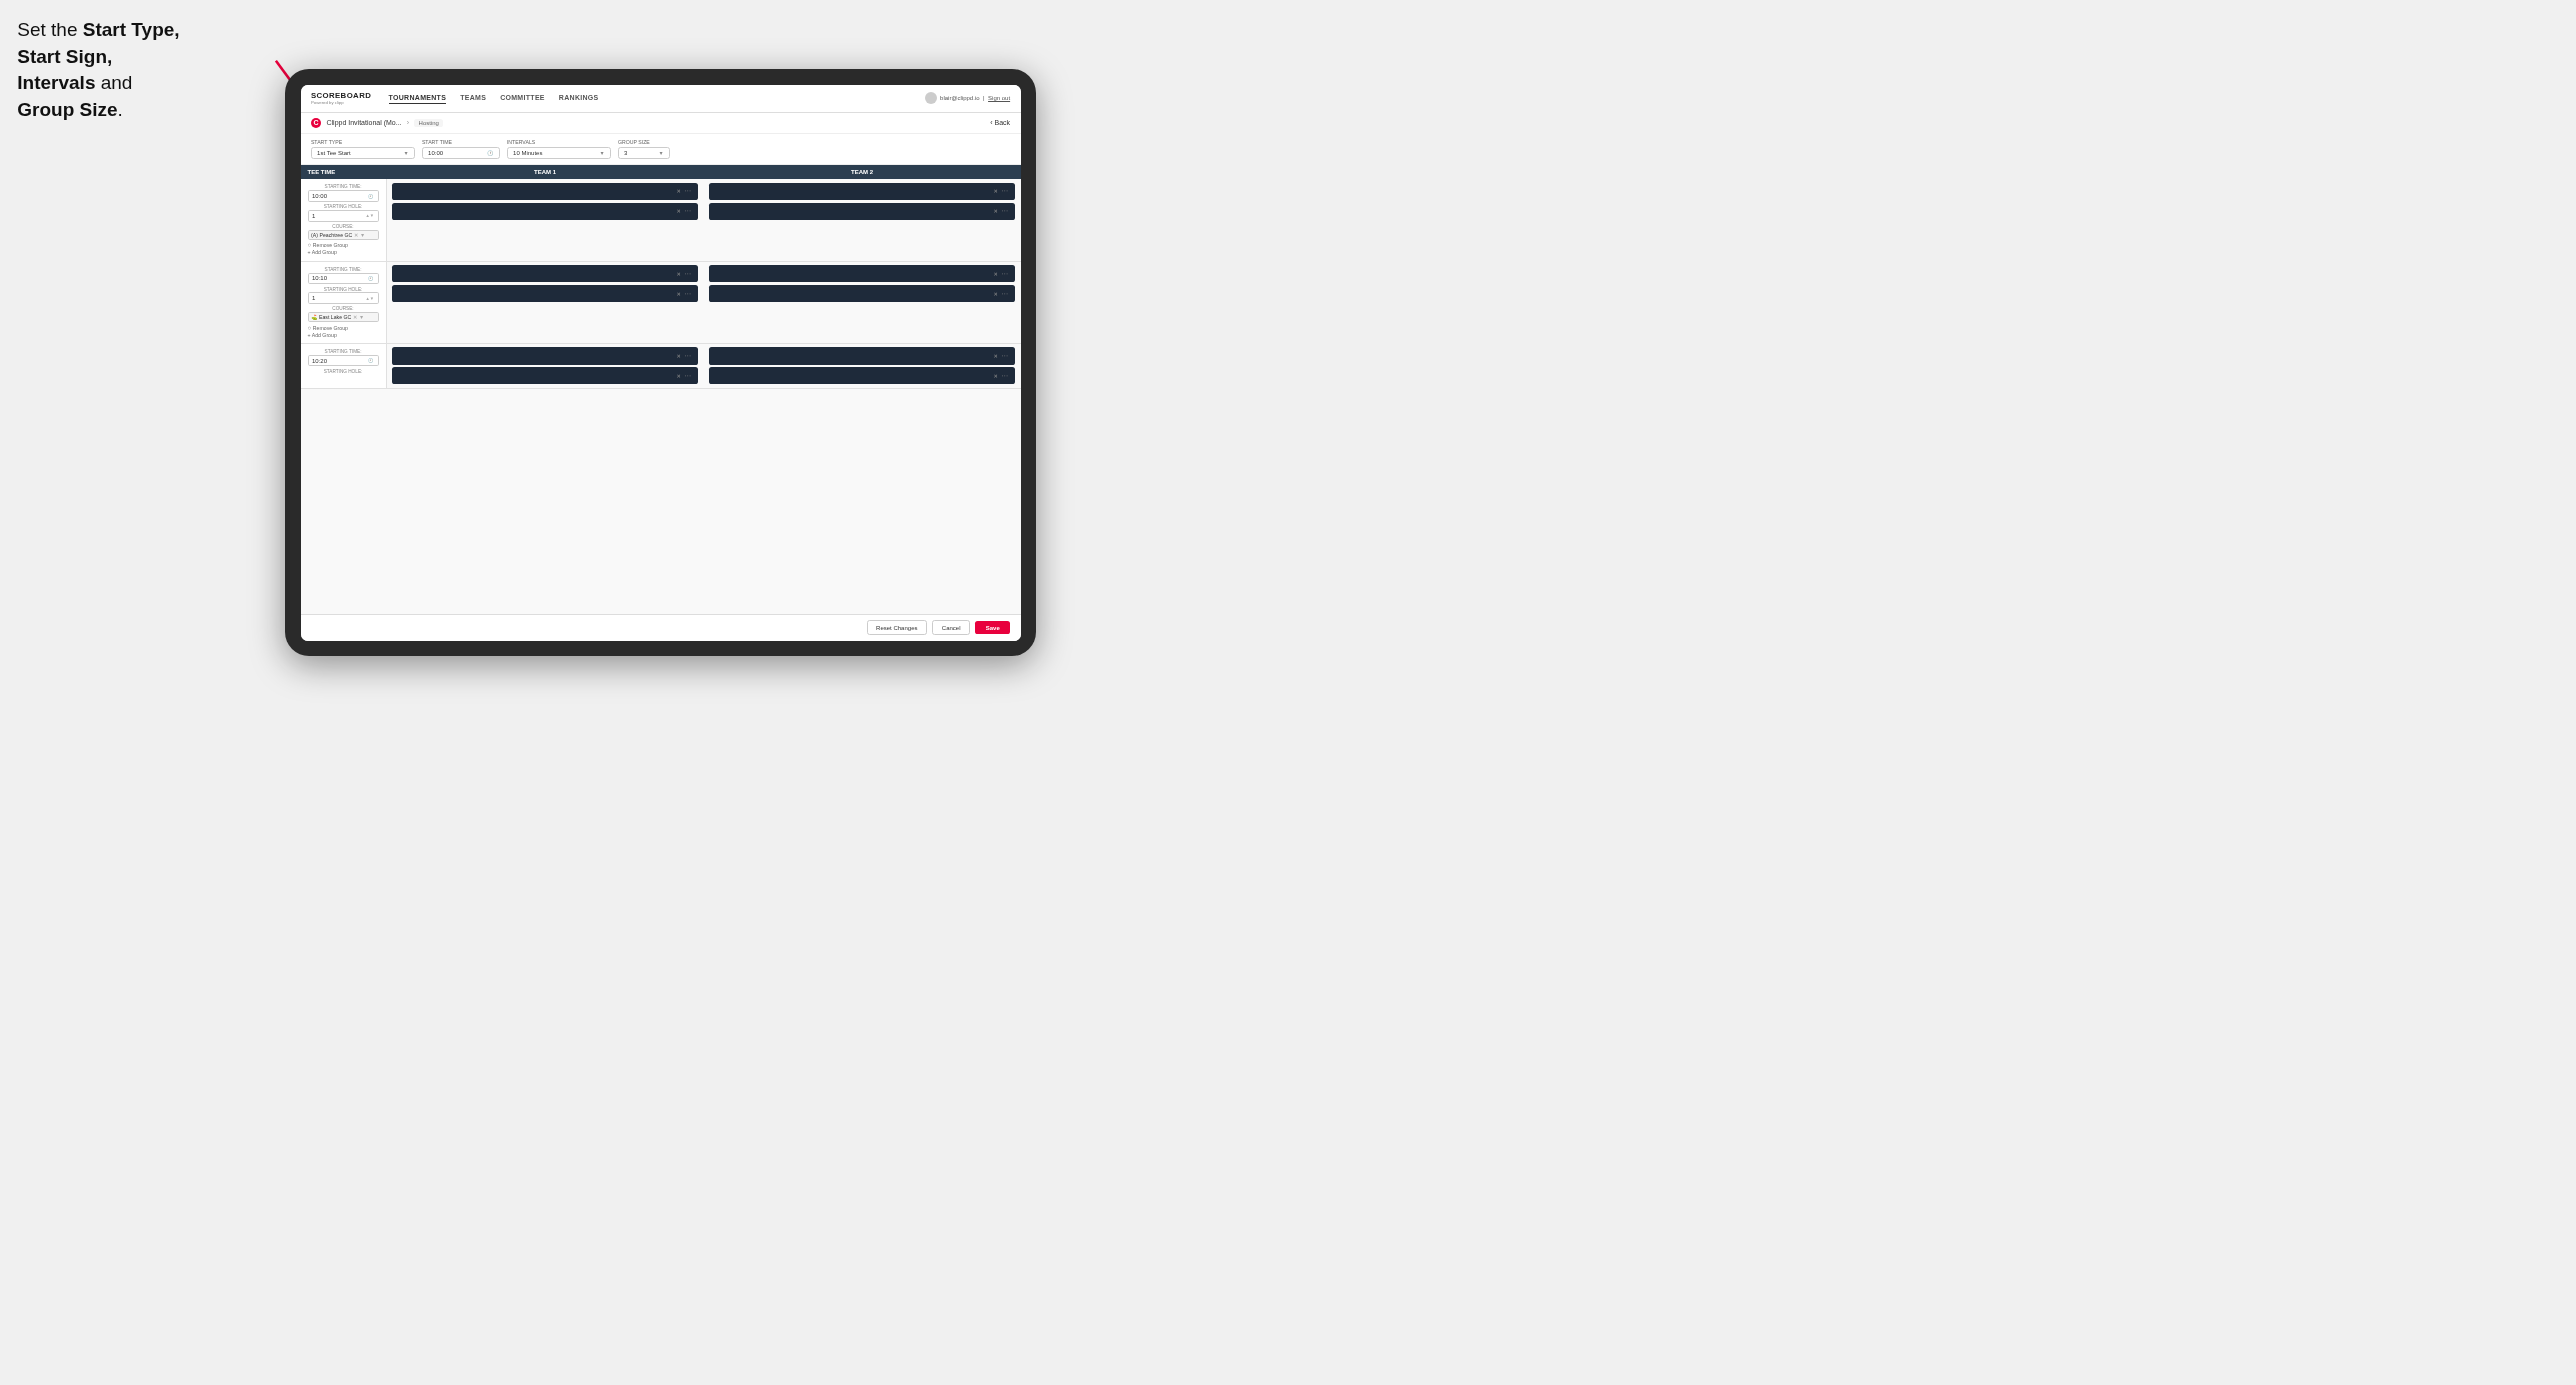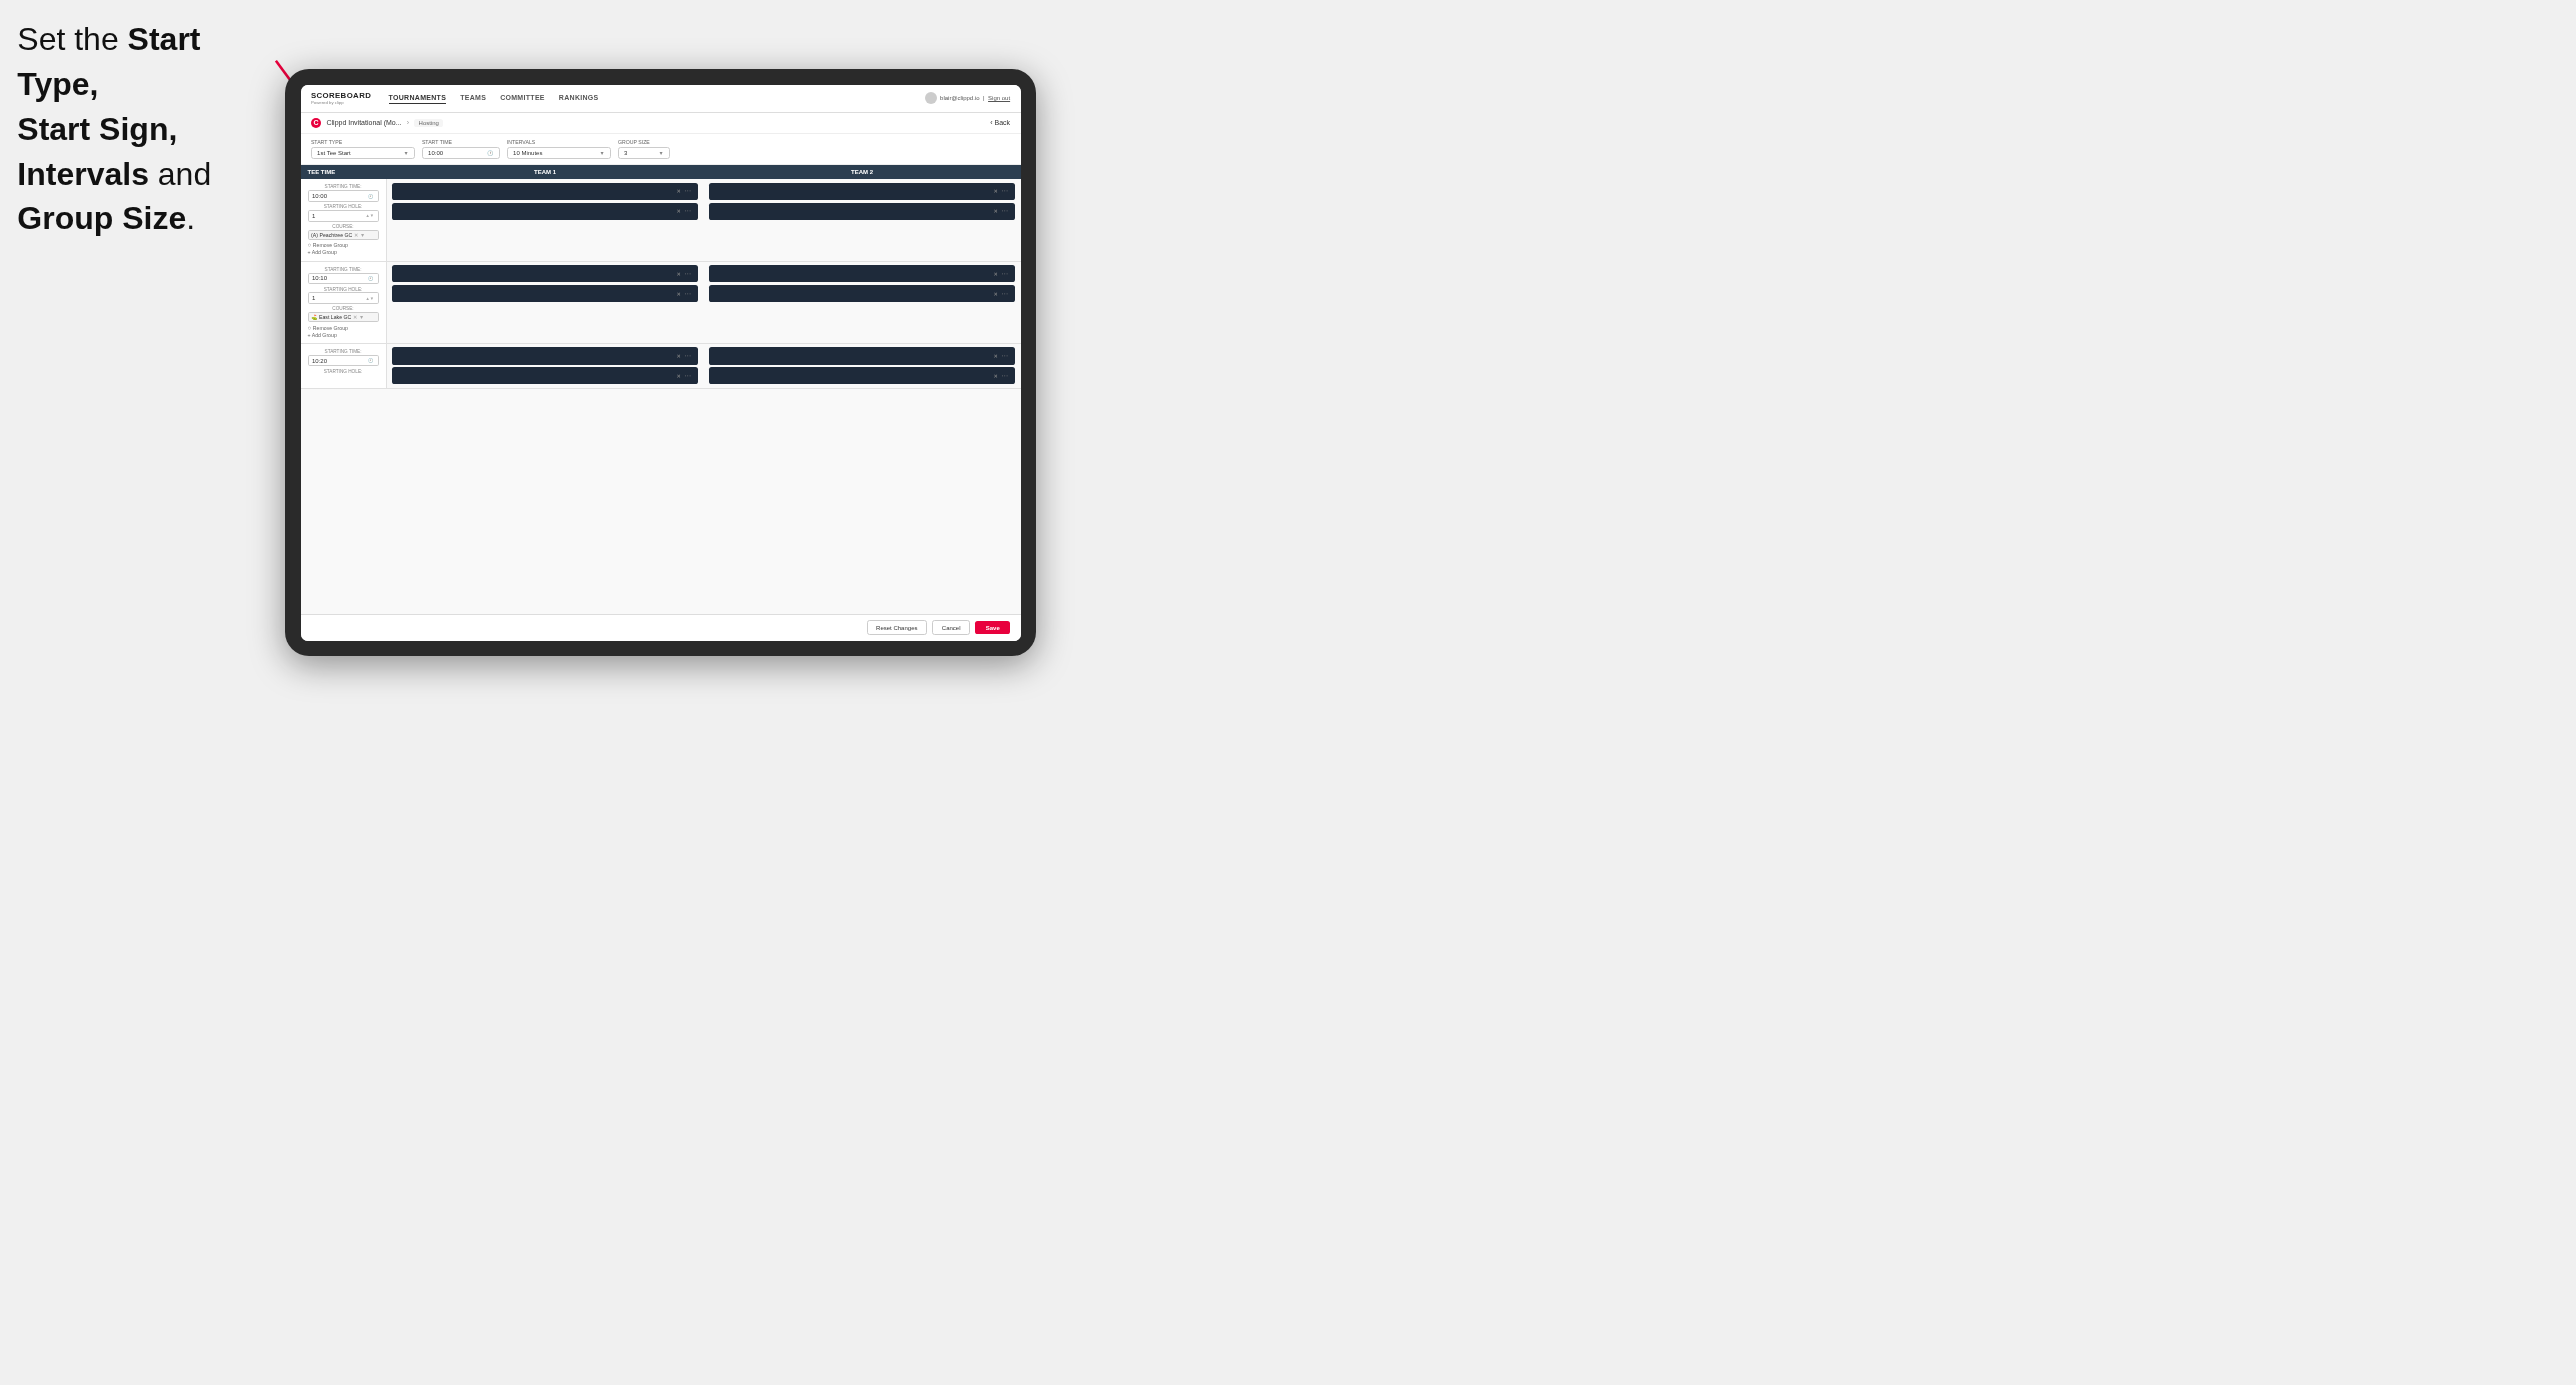--- a/index.html
+++ b/index.html
@@ -11,21 +11,21 @@
       position: relative;
       overflow: hidden;
     }
 
     
     .instruction-area {
       position: absolute;
       left: 17.3px;
       top: 17.3px;
       width: 268px;
-      font-size: 32px;
+      font-size: 19px;
       line-height: 1.4;
       color: #111;
     }
     .instruction-area span.bold { font-weight: 800; }
 
     
     .arrow-container {
       position: absolute;
       left: 268px;
       top: 69px;

